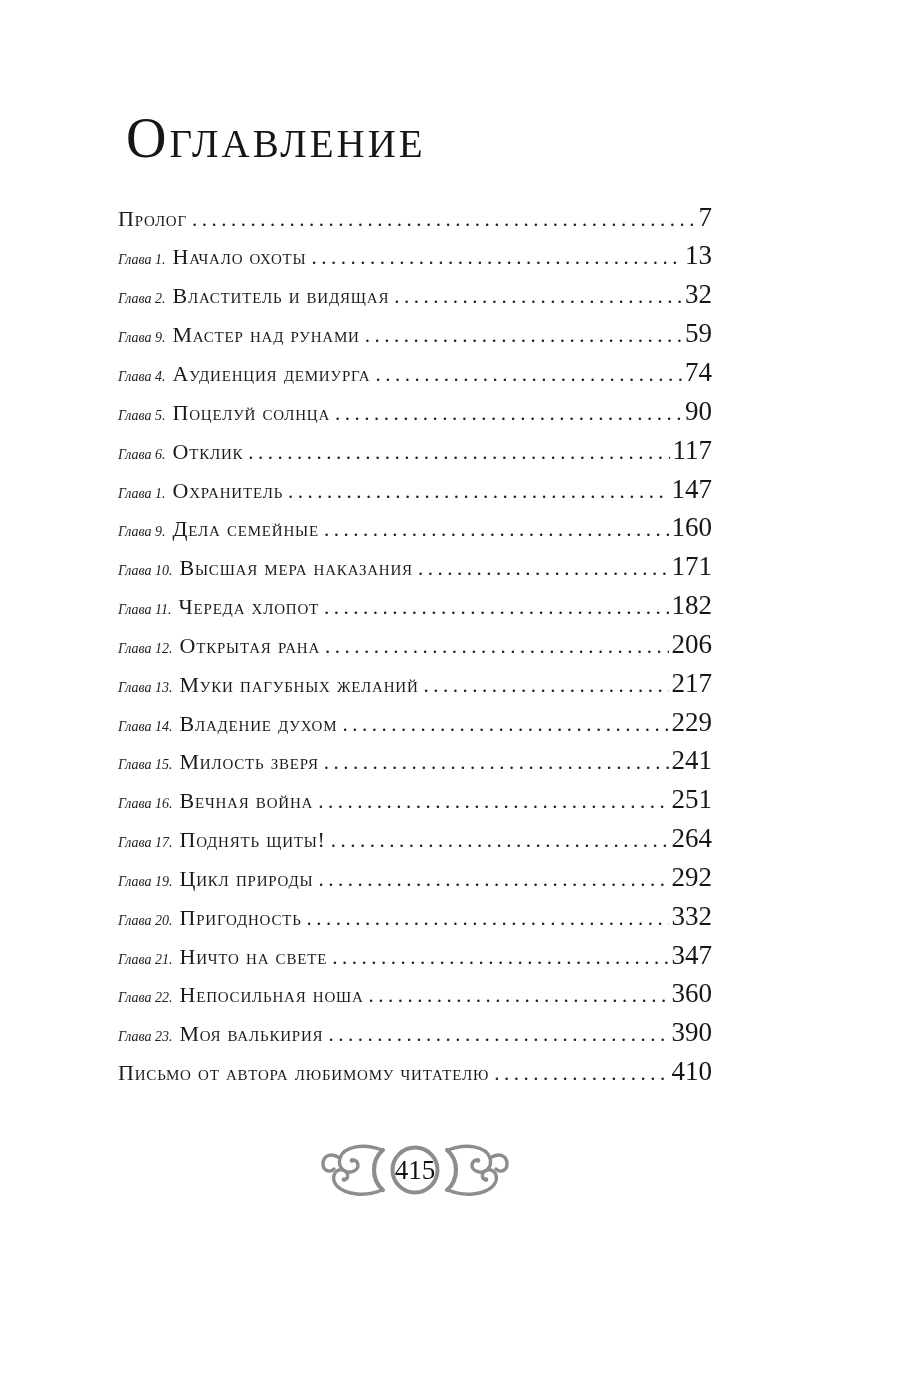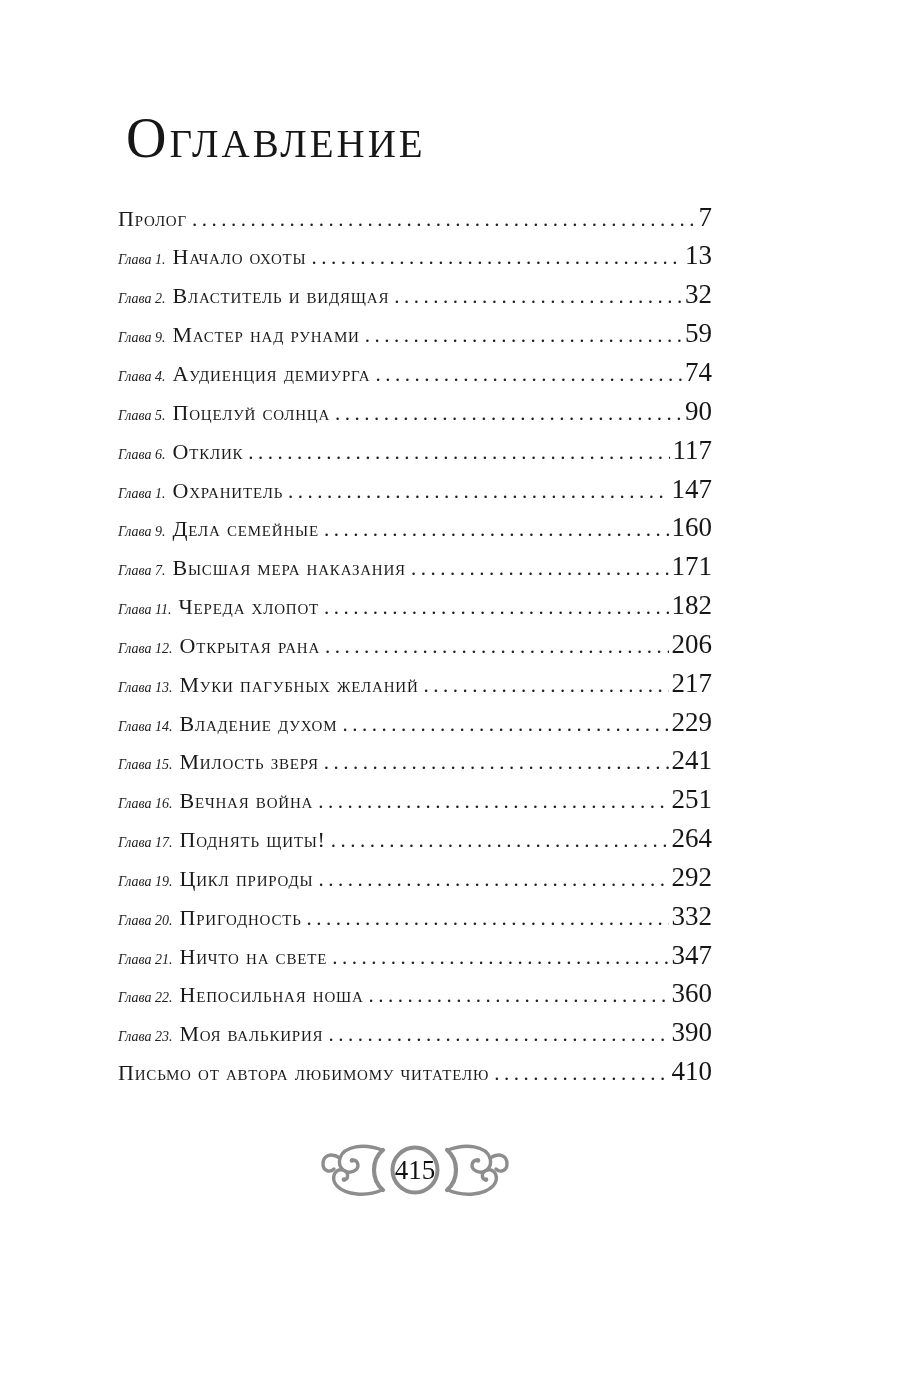--- a/index.html
+++ b/index.html
@@ -139,21 +139,21 @@
     <span class="dot-leader"></span>
     <span class="page-num">147</span>
   </div>
       <div class="toc-row">
     <span class="chapter-prefix">Глава 9.</span>
     <span class="chapter-title">Дела семейные</span>
     <span class="dot-leader"></span>
     <span class="page-num">160</span>
   </div>
       <div class="toc-row">
-    <span class="chapter-prefix">Глава 7.</span>
+    <span class="chapter-prefix">Глава 10.</span>
     <span class="chapter-title">Высшая мера наказания</span>
     <span class="dot-leader"></span>
     <span class="page-num">171</span>
   </div>
       <div class="toc-row">
     <span class="chapter-prefix">Глава 11.</span>
     <span class="chapter-title">Череда хлопот</span>
     <span class="dot-leader"></span>
     <span class="page-num">182</span>
   </div>

